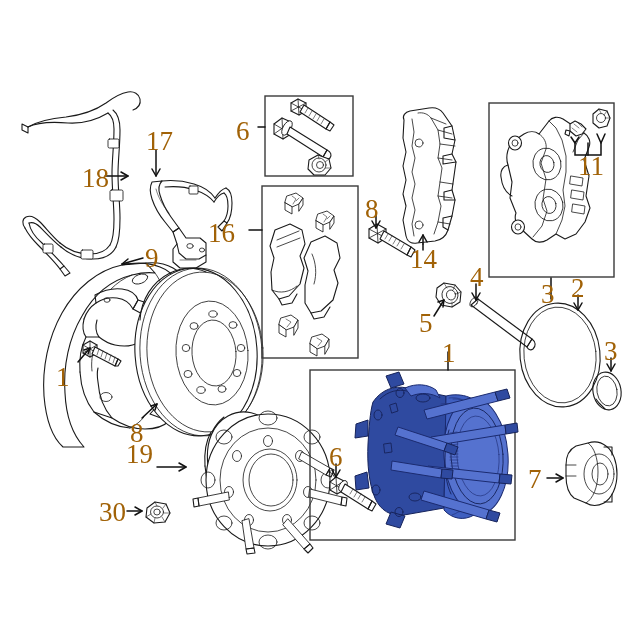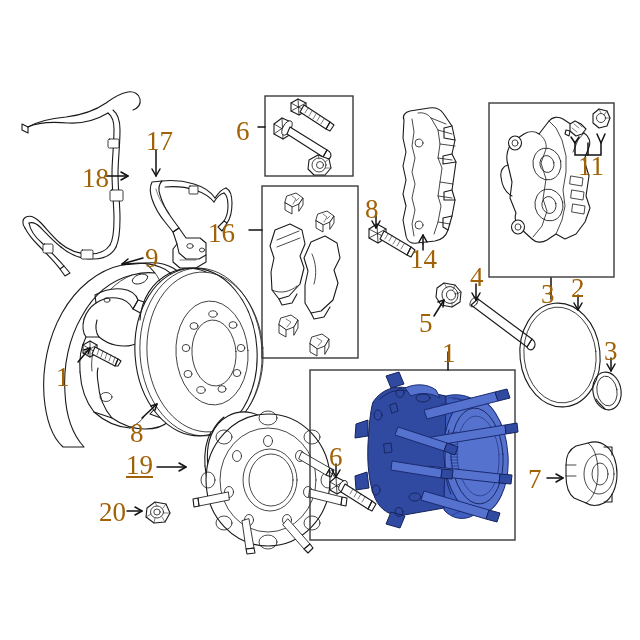--- a/index.html
+++ b/index.html
@@ -583,16 +583,16 @@
 <div class="lbl" style="left:145px;top:245px;">9</div>
 <div class="lbl" style="left:56px;top:364px;">1</div>
 <div class="lbl" style="left:541px;top:281px;">3</div>
 <div class="lbl" style="left:578px;top:153px;">11</div>
 <div class="lbl" style="left:236px;top:118px;">6</div>
 <div class="lbl" style="left:410px;top:246px;">14</div>
 <div class="lbl" style="left:365px;top:196px;">8</div>
 <div class="lbl" style="left:208px;top:220px;">16</div>
 <div class="lbl" style="left:146px;top:128px;">17</div>
 <div class="lbl" style="left:82px;top:165px;">18</div>
-<div class="lbl" style="left:126px;top:452px;text-decoration:underline;">19</div>
-<div class="lbl" style="left:99px;top:499px;">20</div>
+<div class="lbl" style="left:126px;top:441px;">19</div>
+<div class="lbl" style="left:99px;top:499px;">30</div>
 
 </div>
 
 </body></html>

